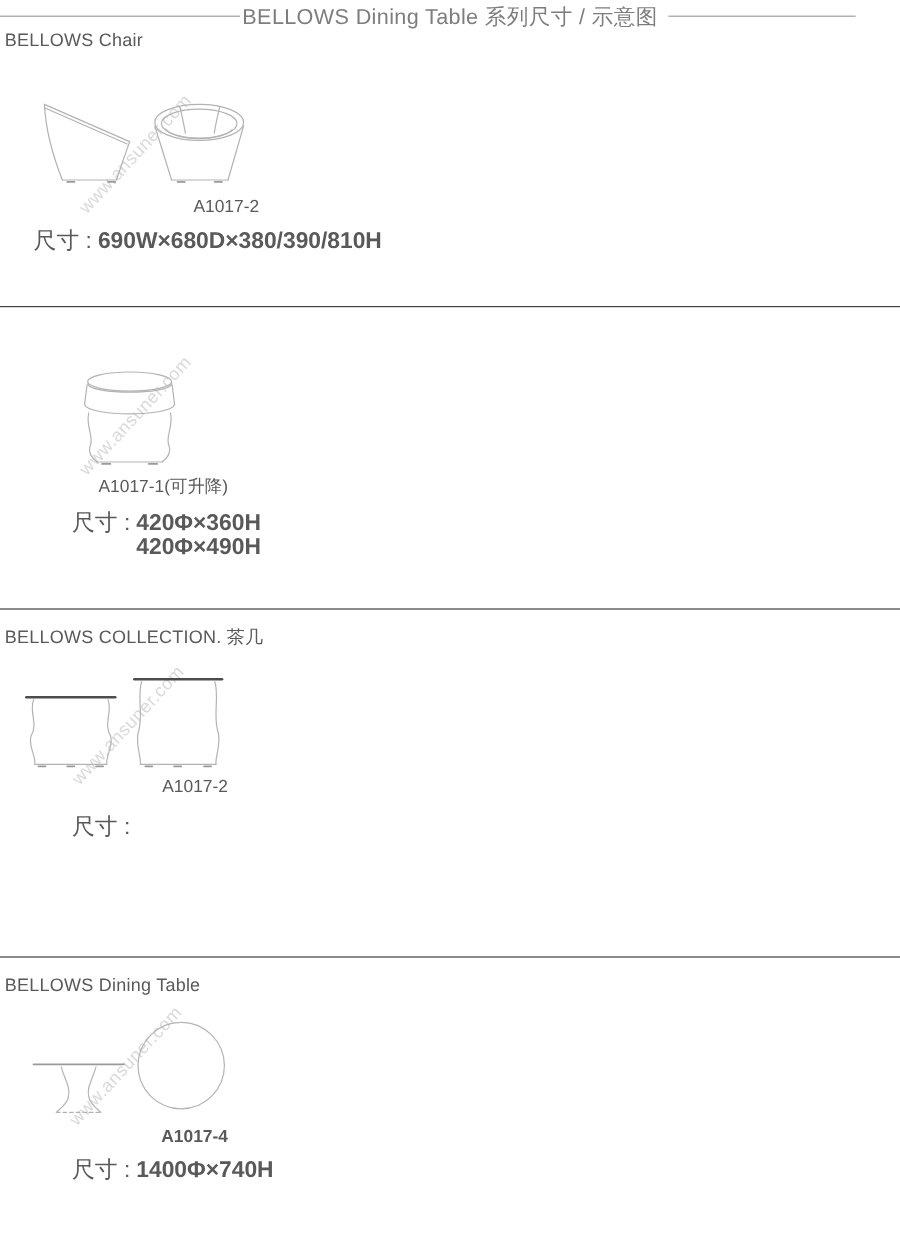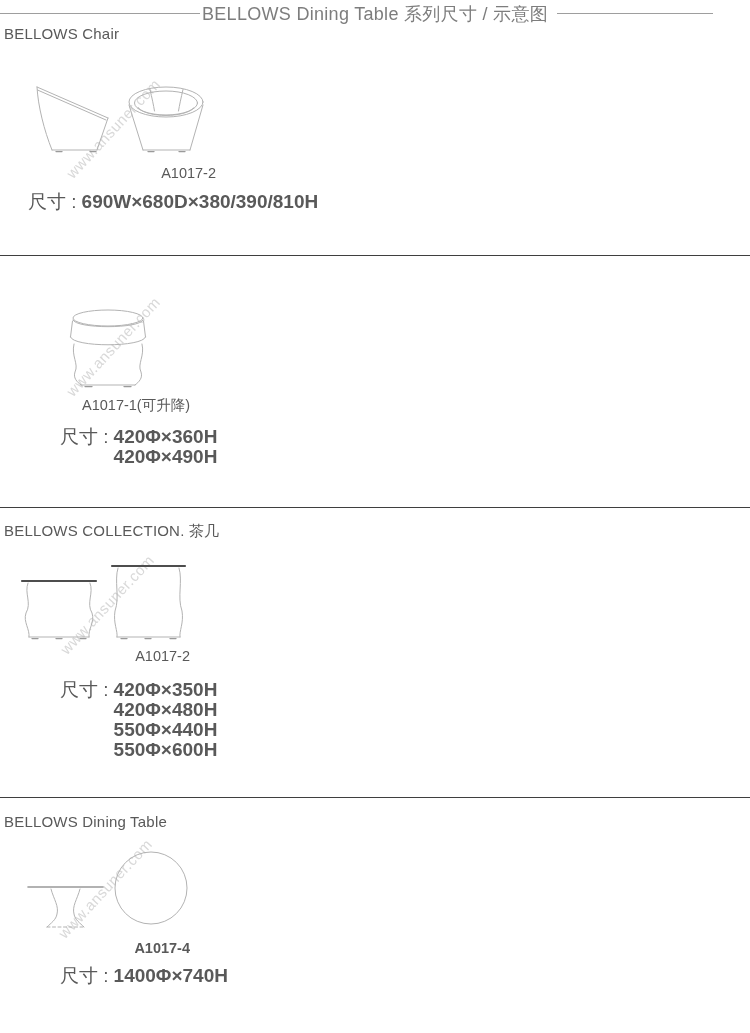--- a/index.html
+++ b/index.html
@@ -127,26 +127,20 @@
       <path d="M103,79.6 h6" stroke="#9a9a9a" stroke-width="1.4"></path>
       <path d="M127,79.6 h6" stroke="#9a9a9a" stroke-width="1.4"></path>
       <path d="M152,79.6 h6" stroke="#9a9a9a" stroke-width="1.4"></path>
     </g>
   </svg>
 
   <div class="abs model" style="left:28px; top:648px; width:162px;">A1017-2</div>
 
   <div class="abs dims" style="left:60px; top:680px;">
     <span class="dim-label">尺寸 :</span>
-    <div class="dim-values">
-      <div>420Φ×350H</div>
-      <div>420Φ×480H</div>
-      <div>550Φ×440H</div>
-      <div>550Φ×600H</div>
-    </div>
   </div>
 
   <div class="abs divider" style="top:797px;"></div>
 
   <div class="abs heading" style="top:813px;">BELLOWS Dining Table</div>
 
   <div class="abs watermark" style="left:30px; top:880px;">www.ansuner.com</div>
 
   <svg class="abs" style="left:25px; top:848px;" width="165" height="85" viewBox="0 0 165 85">
     <g stroke="#b3b3b3" fill="none" stroke-width="1" stroke-linecap="round">

